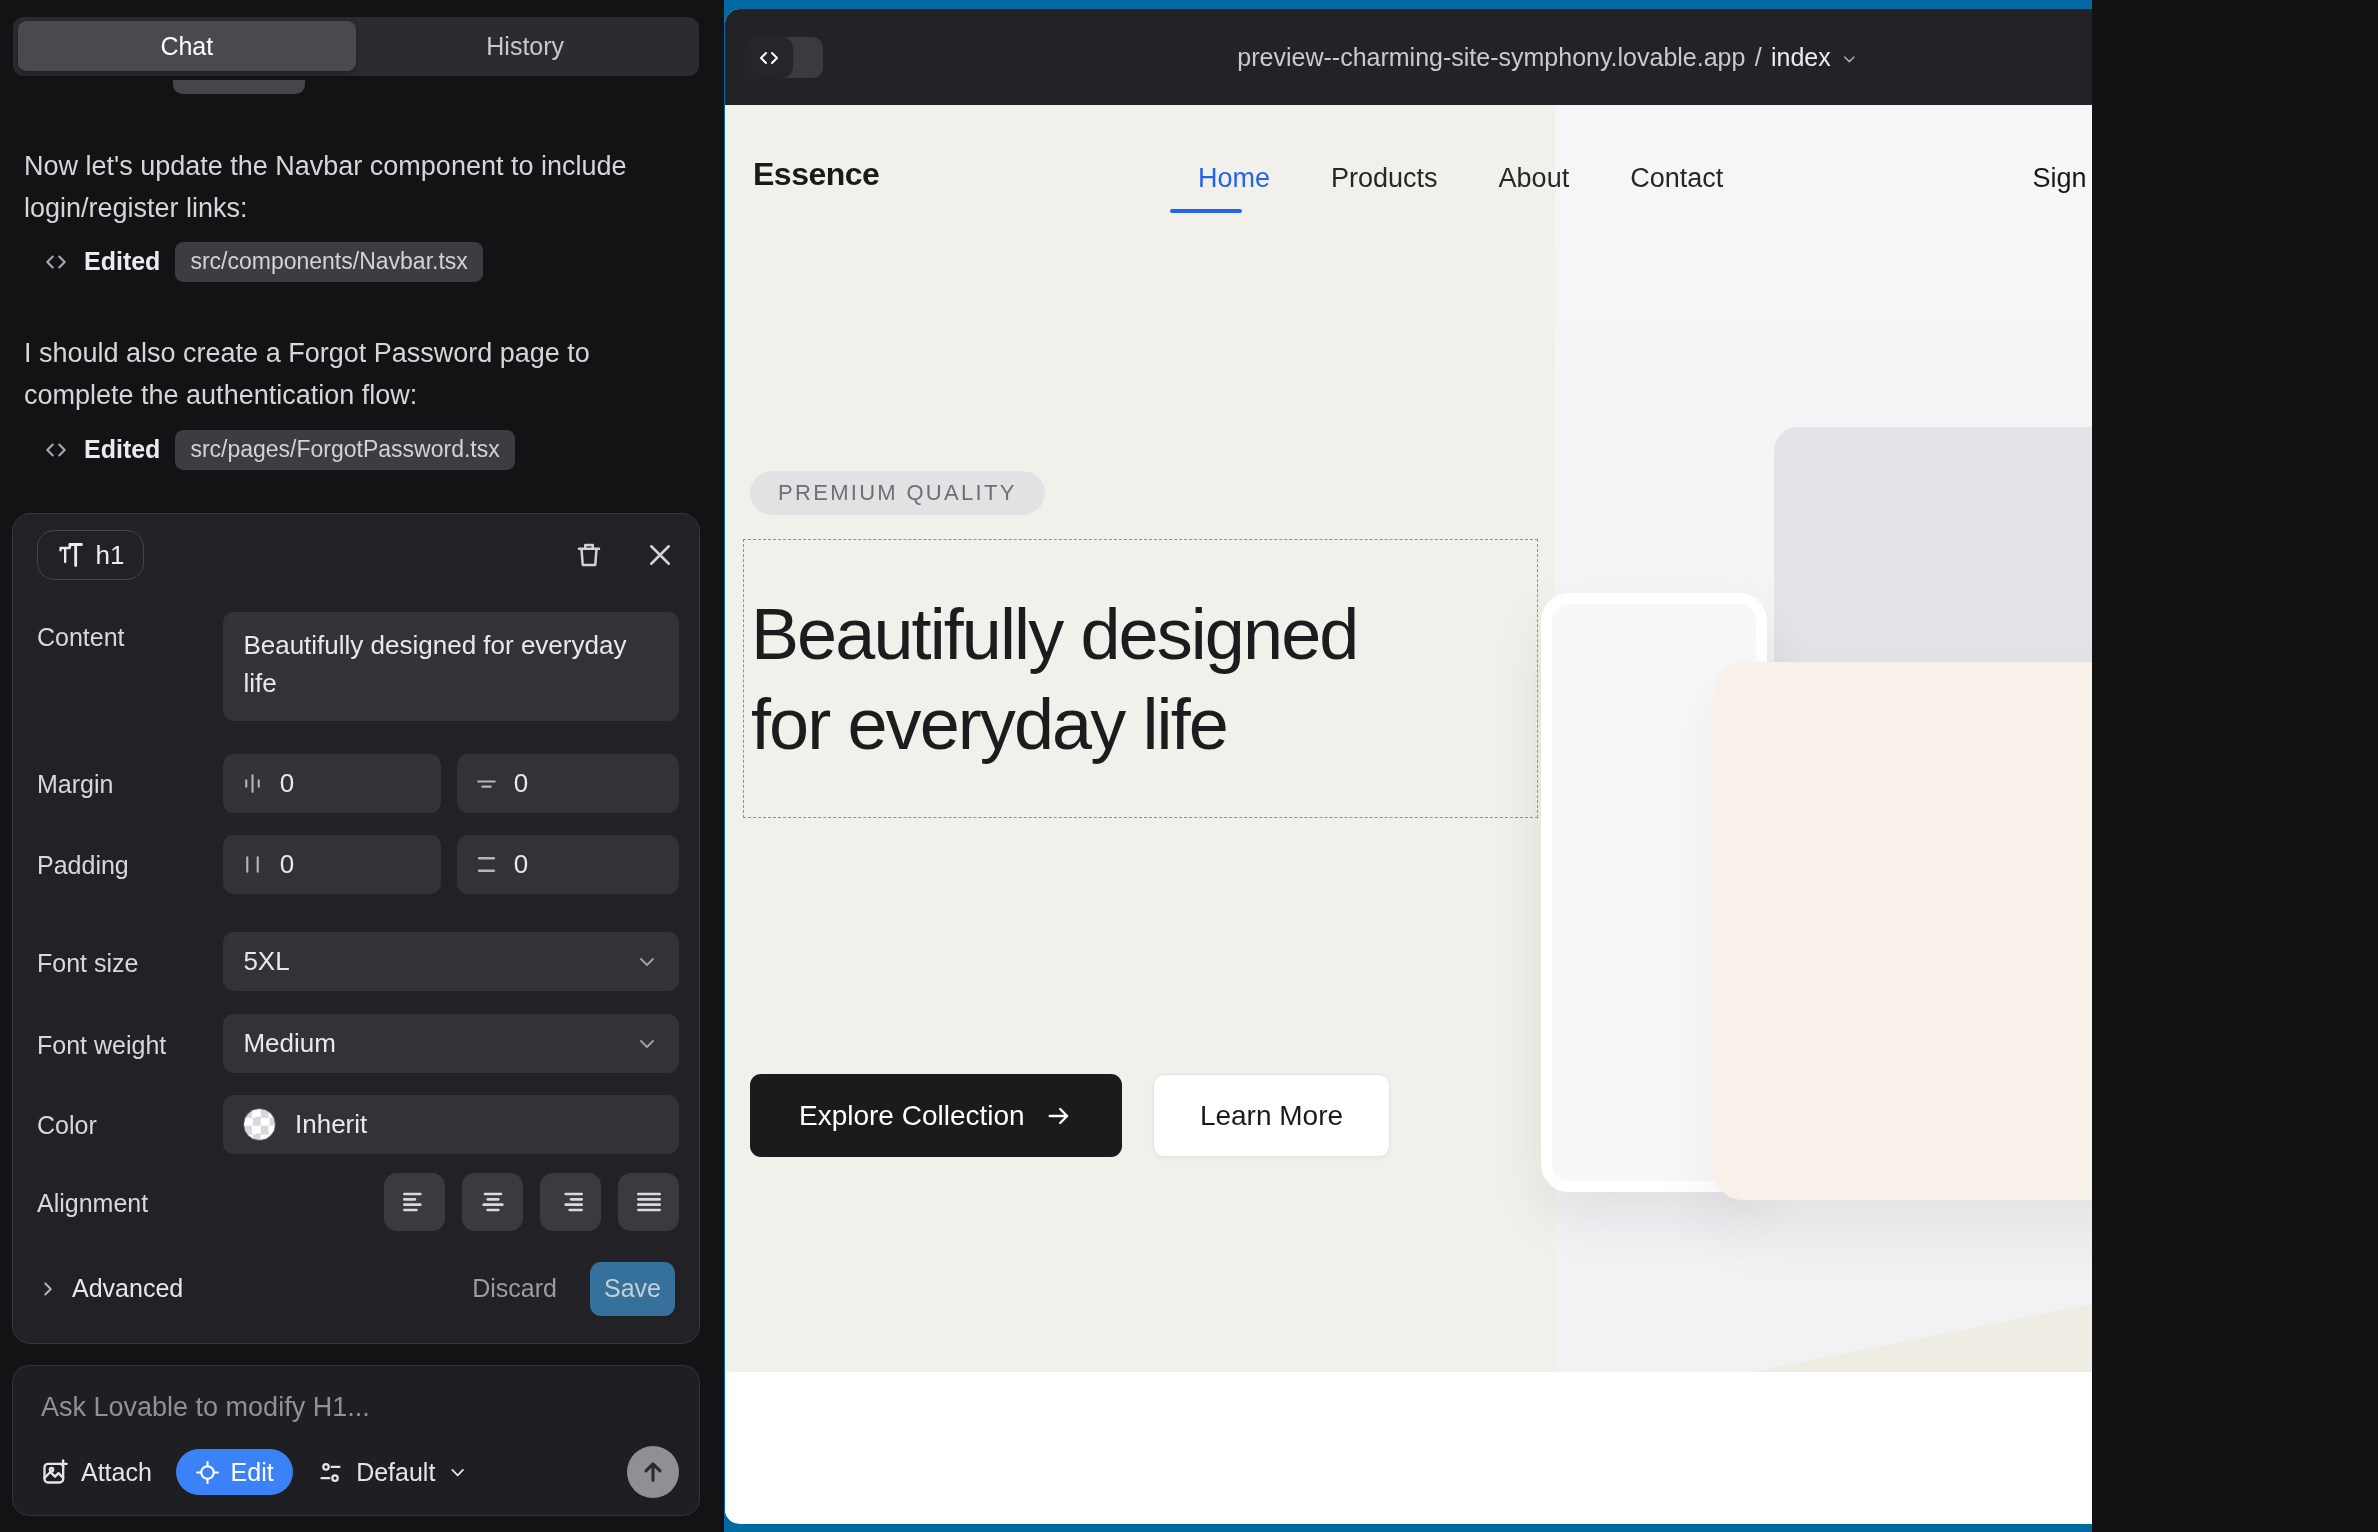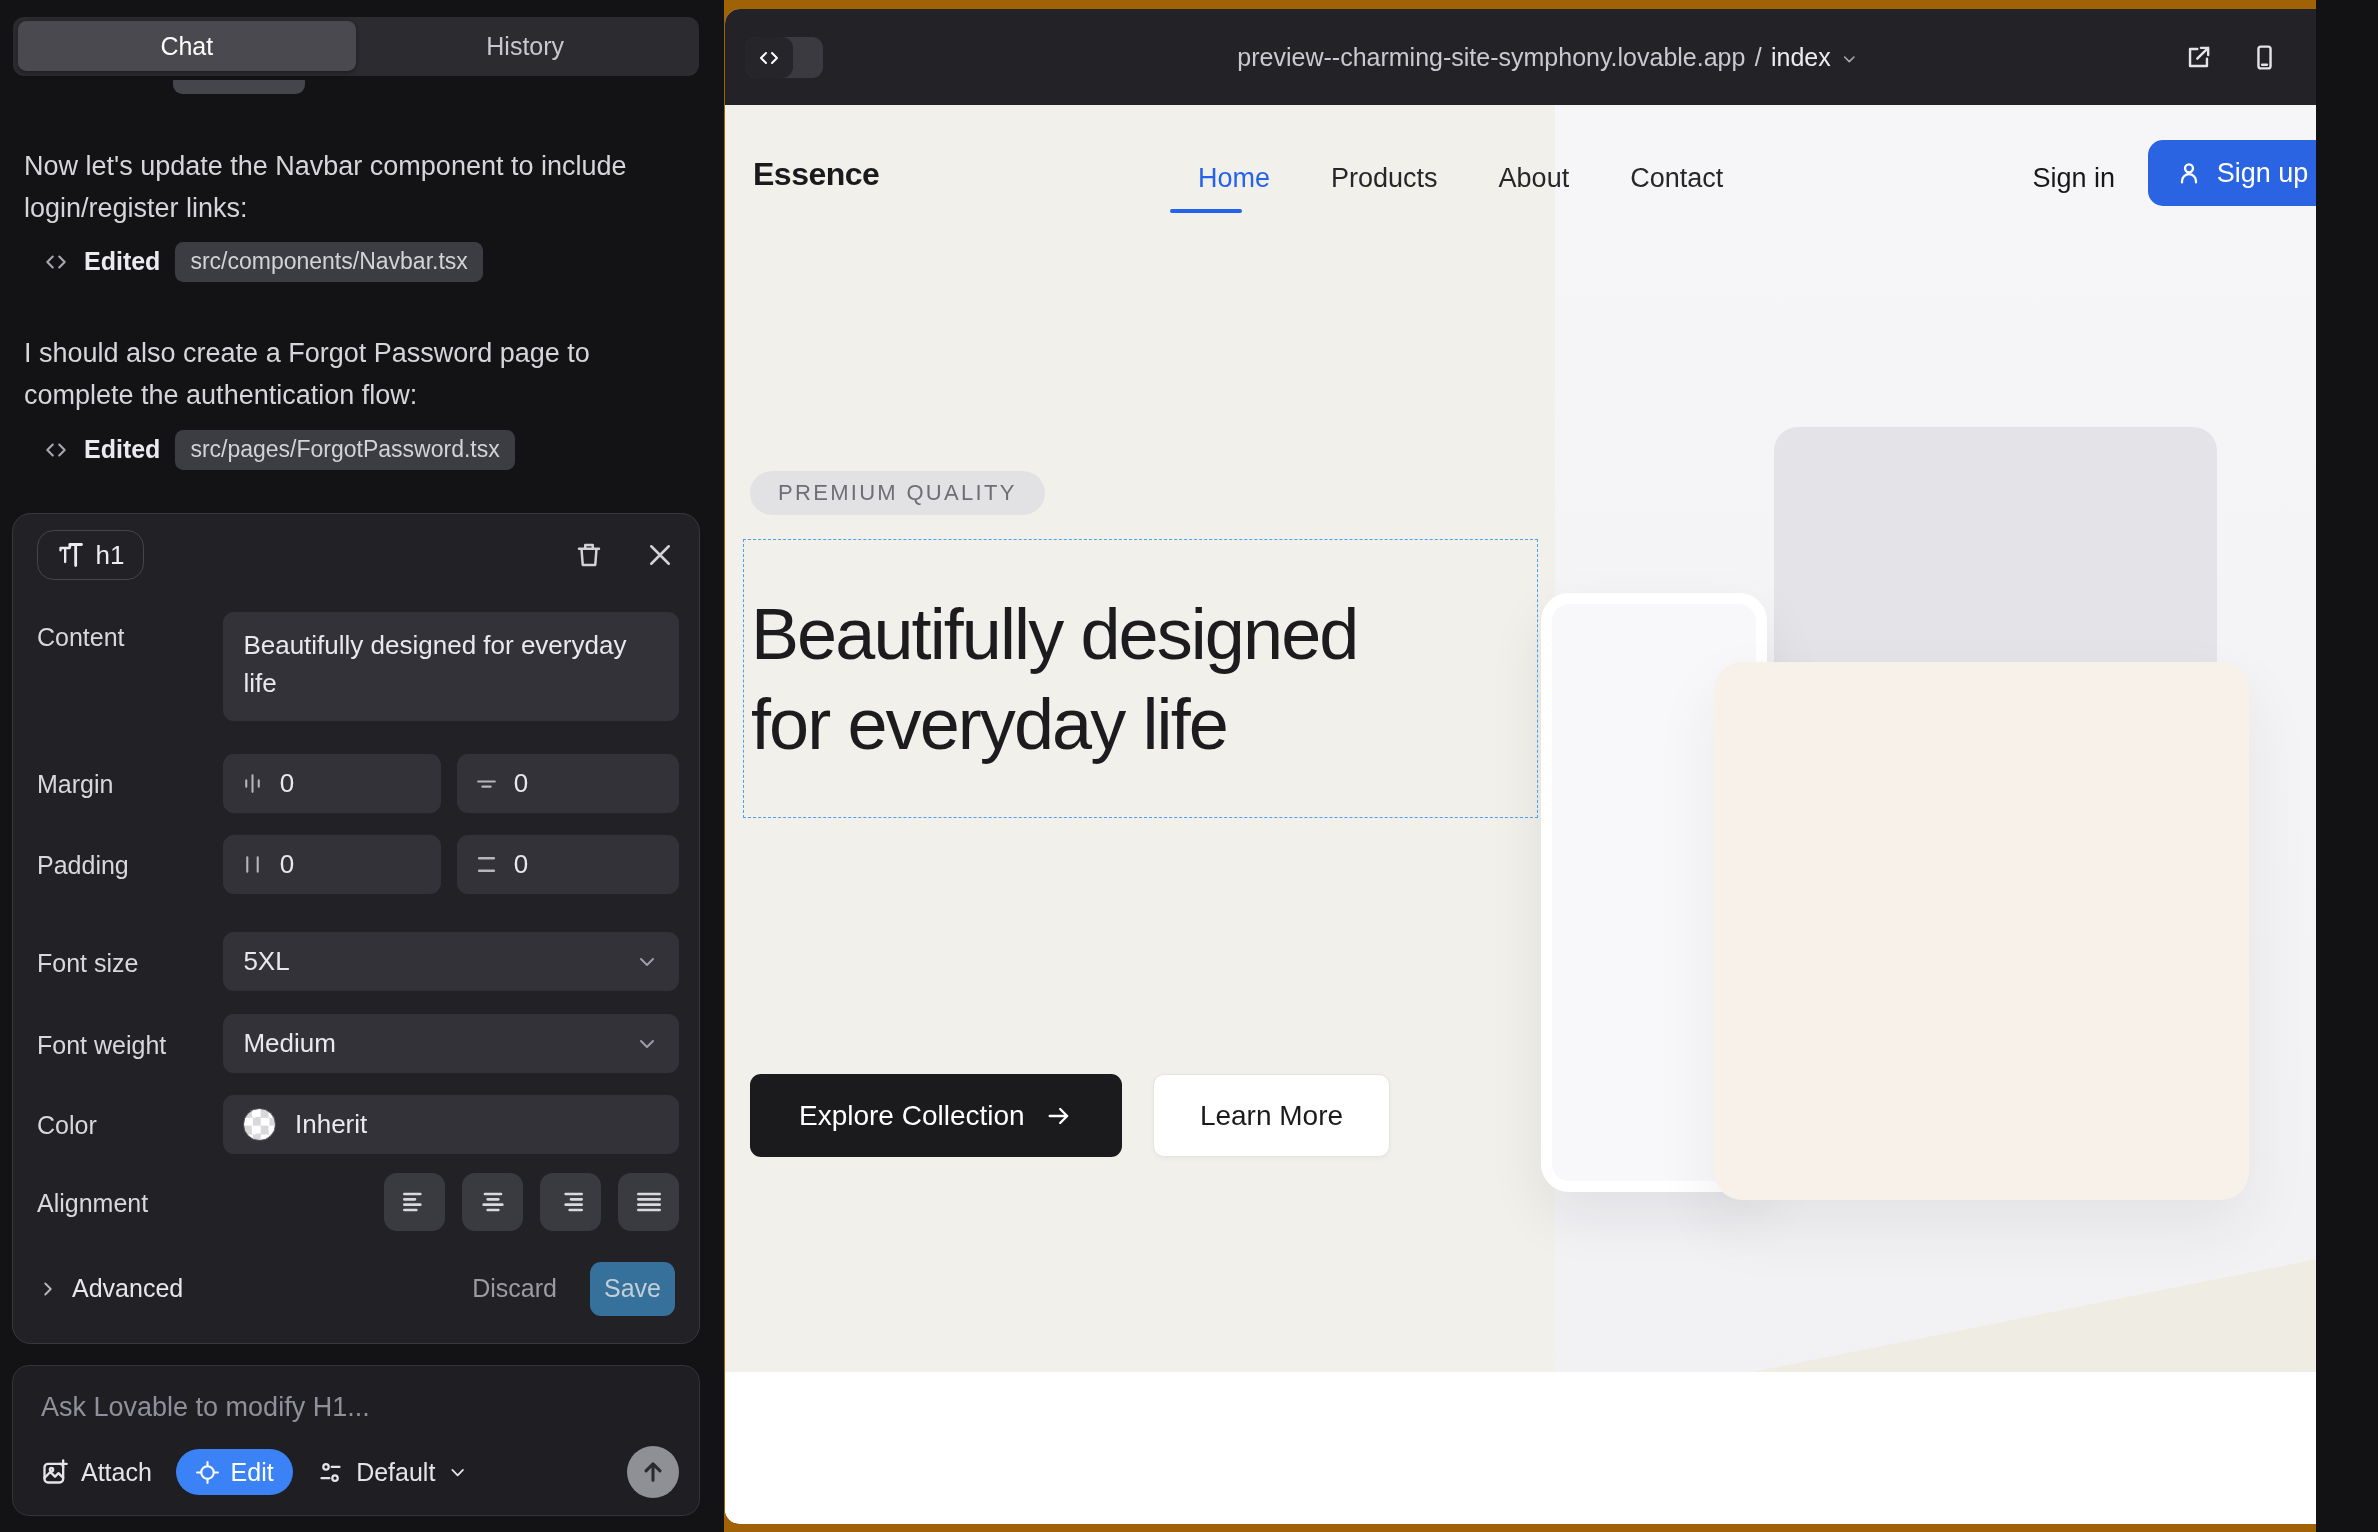--- a/index.html
+++ b/index.html
@@ -1,17 +1,17 @@
 <!DOCTYPE html>
 <html style="font-size:15px"><head>
 <meta charset="utf-8">
 <style>
   html,body{margin:0;padding:0;background:#121214;}
   *{box-sizing:border-box;font-family:"Liberation Sans", sans-serif;}
-  .app{position:relative;width:2316px;height:1532px;background:#a16207;overflow:hidden;}
+  .app{position:relative;width:2092px;height:1532px;background:#0369a1;overflow:hidden;}
   svg.ic{stroke:currentColor;fill:none;stroke-width:2;stroke-linecap:round;stroke-linejoin:round;display:block;}
 
   
   .sidebar{position:absolute;left:0;top:0;width:724px;height:1532px;background:#131316;}
   .tabbar{position:absolute;left:13px;top:16.7px;width:686px;height:59px;background:#2b2b30;border-radius:11px;display:flex;align-items:center;padding:4.6px;}
   .tab{flex:1;height:50px;display:flex;align-items:center;justify-content:center;font-size:25px;color:#c7c7cd;border-radius:8.3px;}
   .tab.active{background:#49494f;color:#ffffff;box-shadow:0 1.9px 5.6px rgba(0,0,0,.3);}
   .badge-fragment{position:absolute;left:173px;top:80px;width:132px;height:14px;background:#45454c;border-radius:0 0 9.3px 9.3px;}
   .msg{position:absolute;left:24px;width:627px;font-size:27px;line-height:1.55;color:#d6d6da;}
   .edited-row{position:absolute;left:43px;display:flex;align-items:center;gap:15px;height:41px;}

